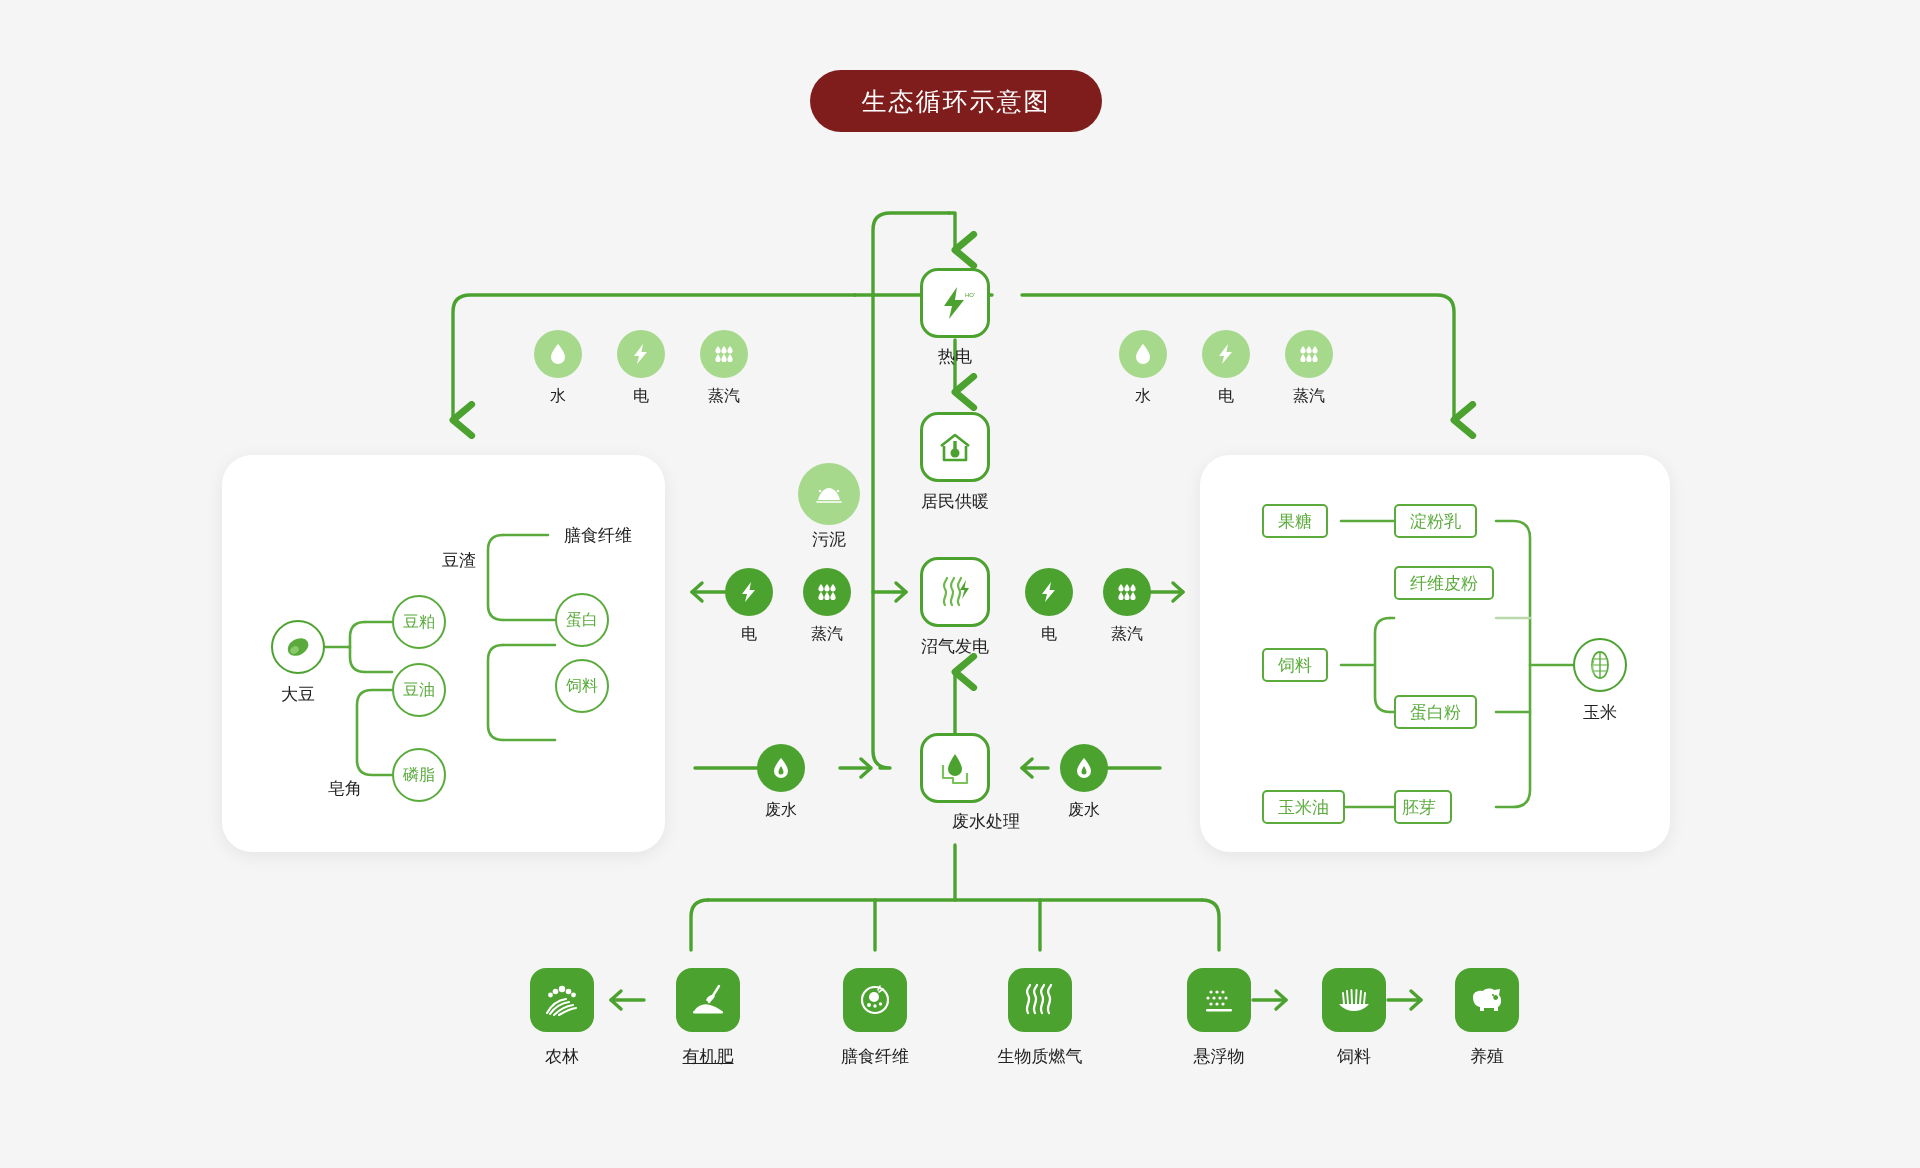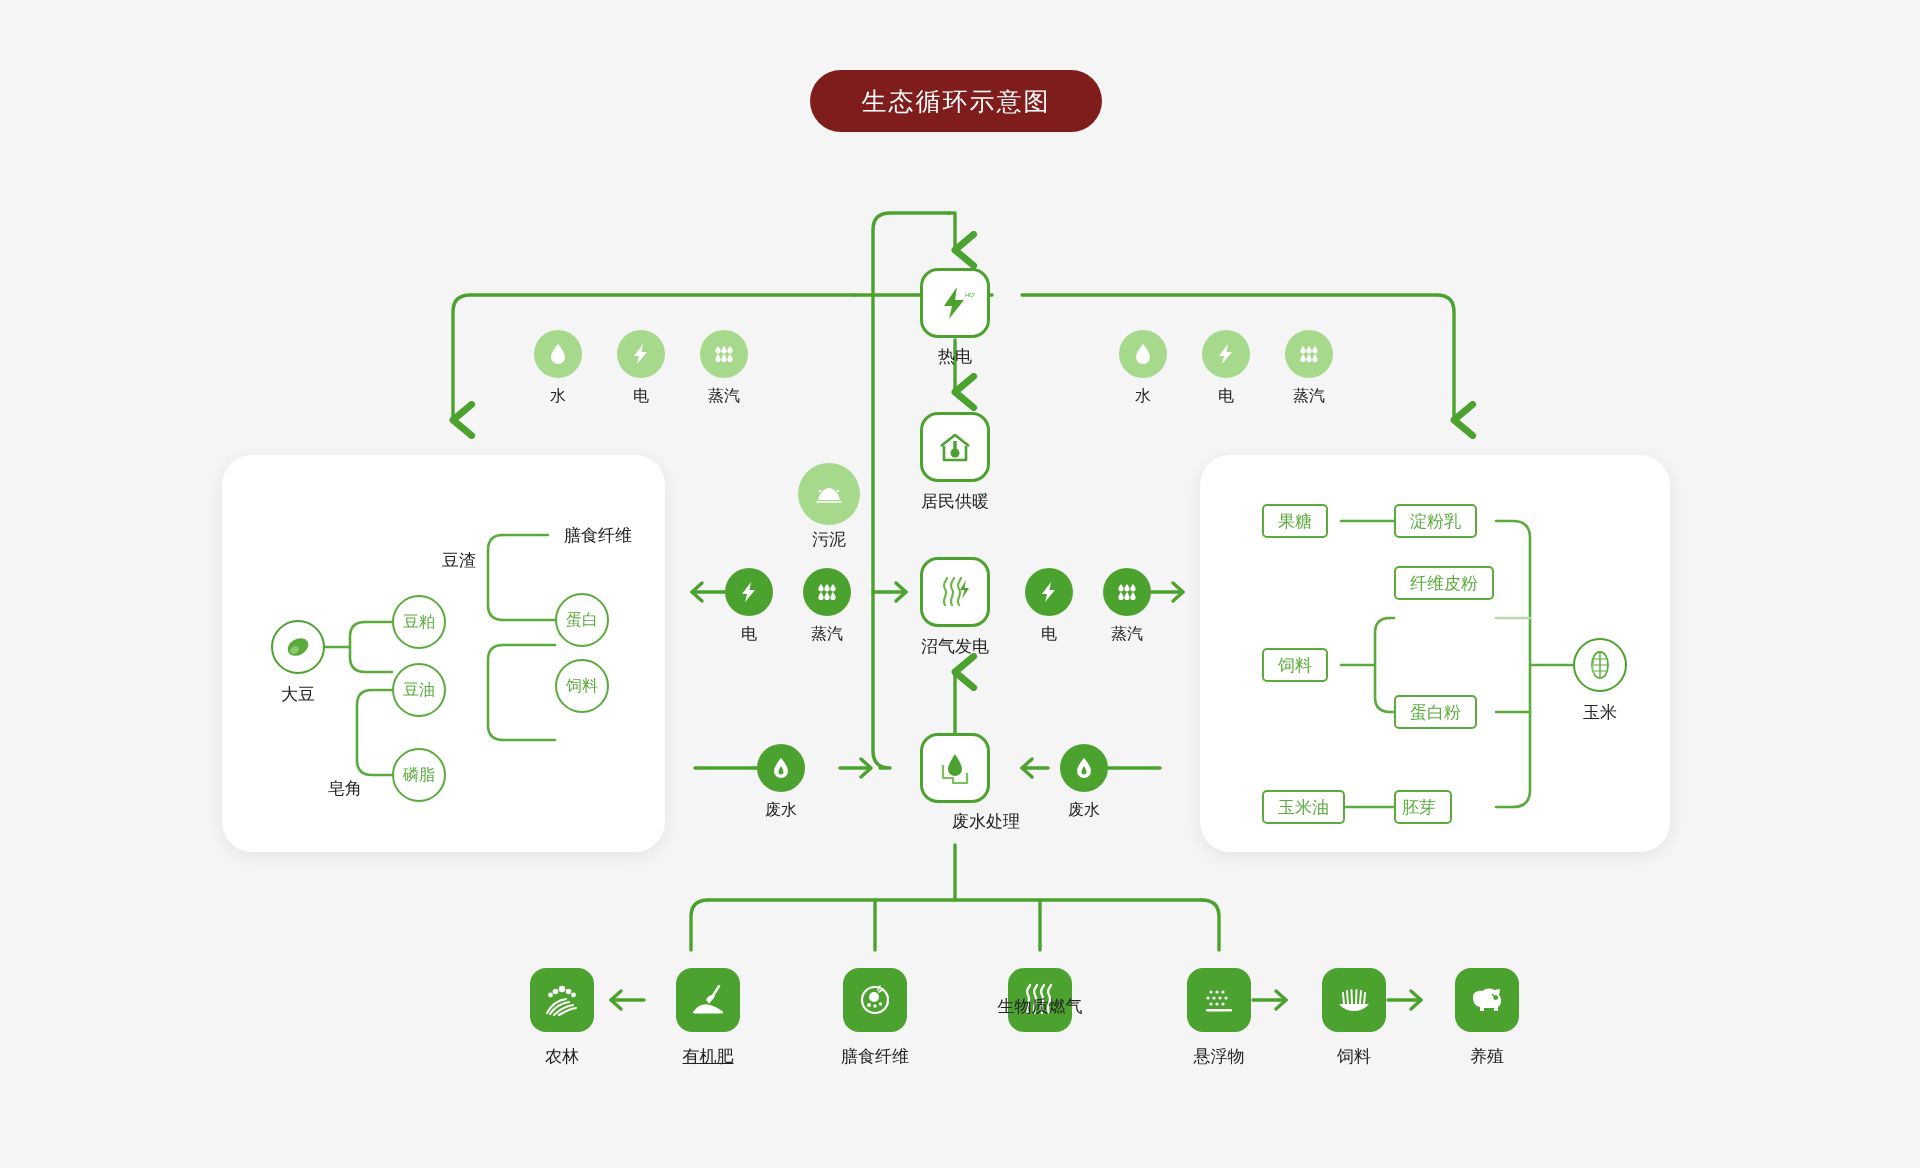--- a/index.html
+++ b/index.html
@@ -440,21 +440,21 @@
   <div class="node-solid" style="left:1008px; top:968px;">
     <svg viewBox="0 0 40 40">
       <g fill="none" stroke="#ffffff" stroke-width="2.3" stroke-linecap="round">
         <path d="M8 33 C4 26 12 22 8 15 C5 10 9 8 10 5"></path>
         <path d="M15 33 C11 26 19 22 15 15 C12 10 16 8 17 5"></path>
         <path d="M22 33 C18 26 26 22 22 15 C19 10 23 8 24 5"></path>
         <path d="M29 33 C25 26 33 22 29 15 C26 10 30 8 31 5"></path>
       </g>
     </svg>
   </div>
-  <div class="cap" style="left:1040px; top:995px;text-align:right;">生物质燃气</div>
+  <div class="cap" style="left:1040px; top:1045px;text-align:right;">生物质燃气</div>
 
   <div class="node-solid" style="left:1187px; top:968px;">
     <svg viewBox="0 0 40 40">
       <g fill="#ffffff">
         <circle cx="12" cy="12" r="1.6"></circle>
           <circle cx="18" cy="12" r="1.6"></circle>
           <circle cx="24" cy="12" r="1.6"></circle>
         <circle cx="9" cy="18" r="1.6"></circle>
           <circle cx="15" cy="18" r="1.6"></circle>
           <circle cx="21" cy="18" r="1.6"></circle>

